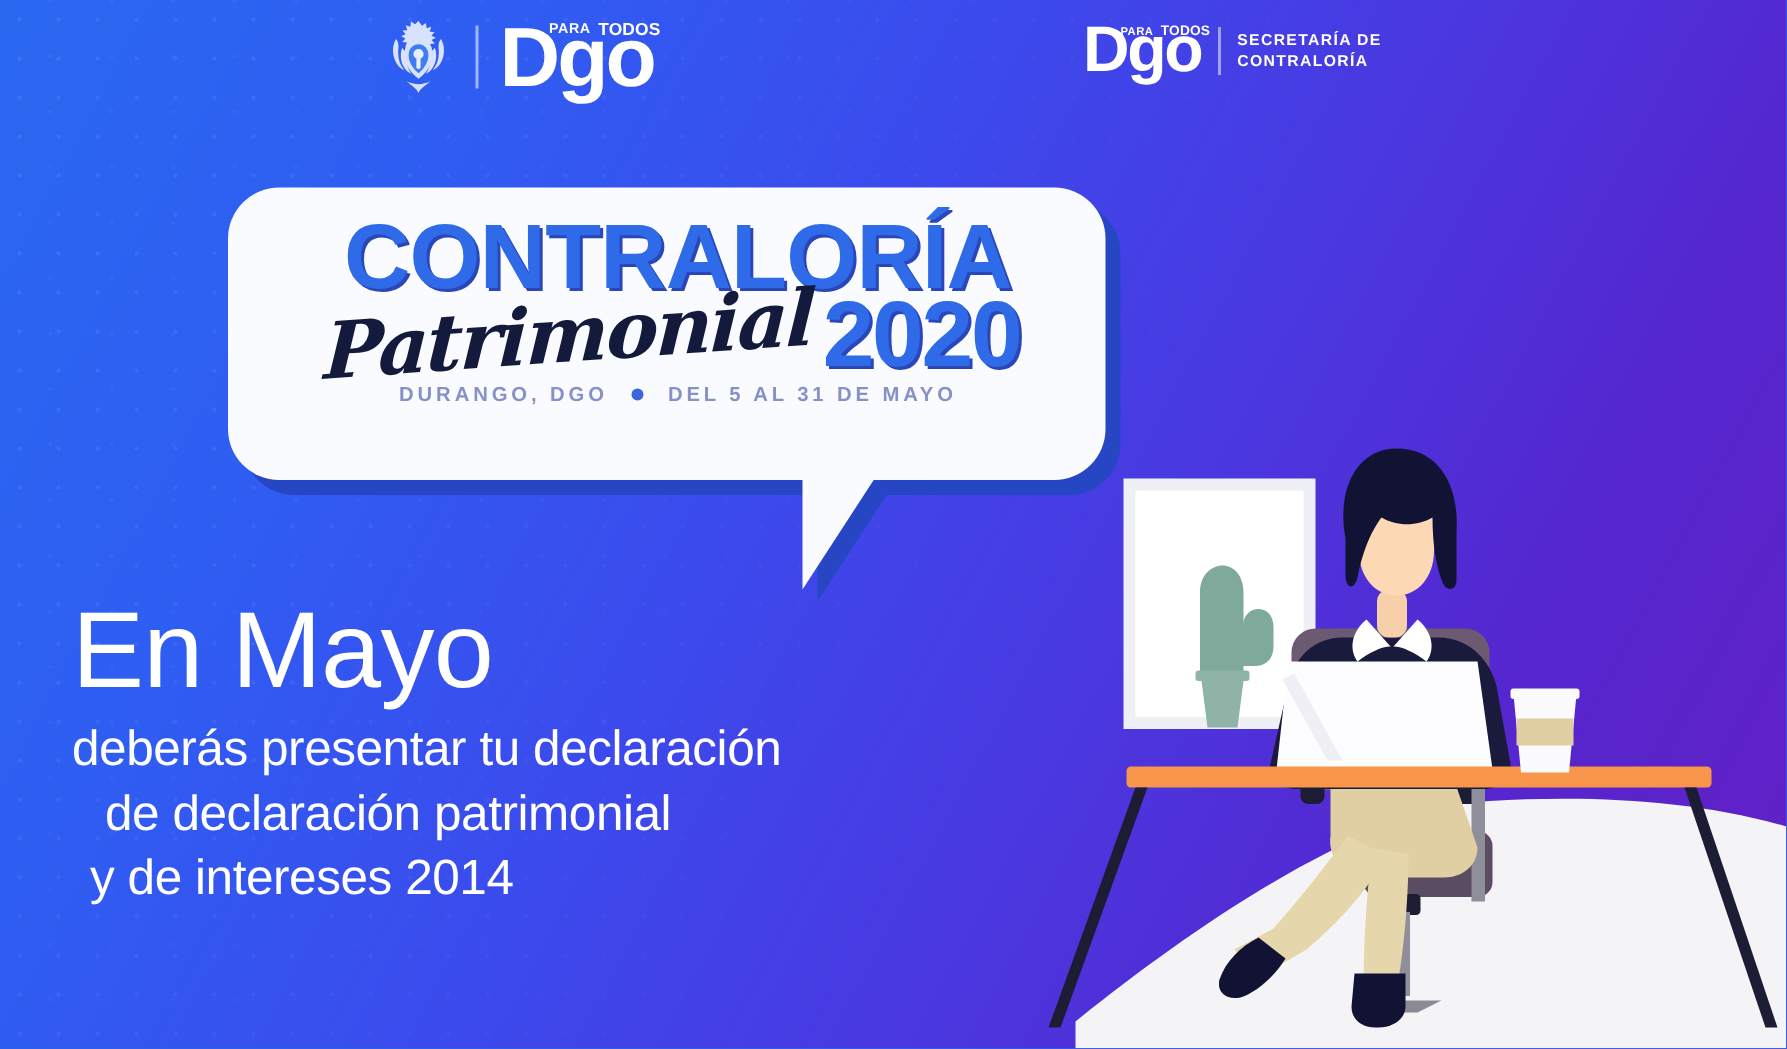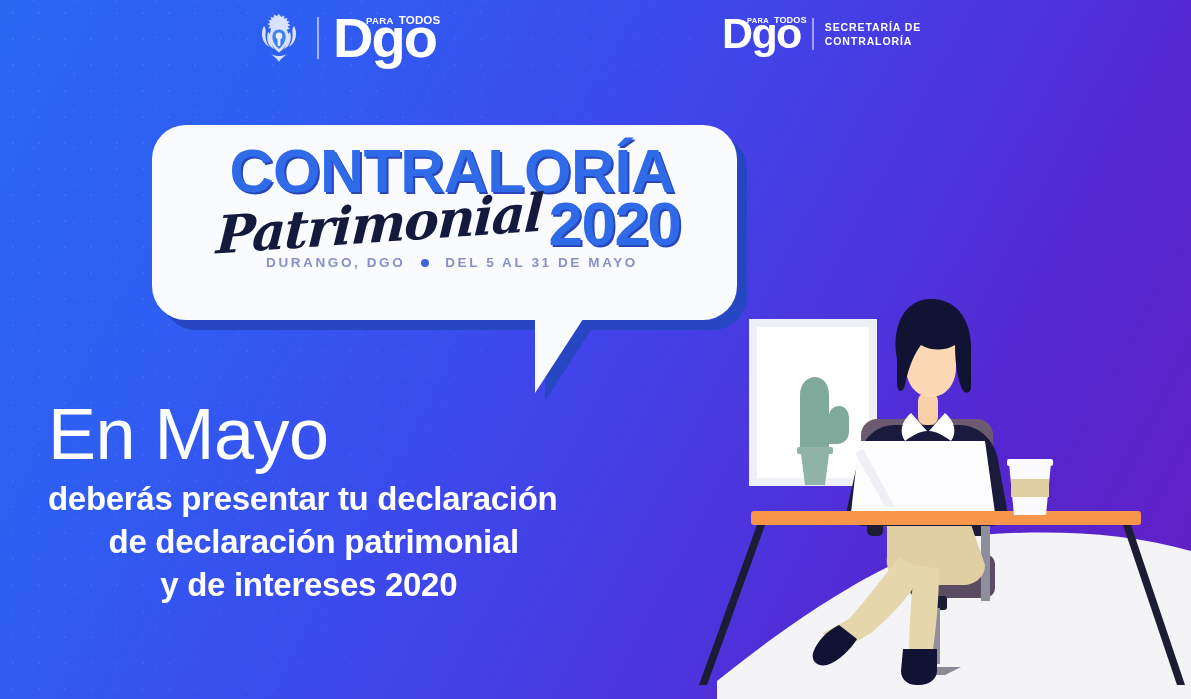--- a/index.html
+++ b/index.html
@@ -165,27 +165,26 @@
   #headline {
     font-family:"Liberation Sans", sans-serif;
     font-weight:normal;
     font-size:72px;
     line-height:1;
     color:#ffffff;
     letter-spacing:-.5px;
   }
   #subcopy {
     font-family:"Liberation Sans", sans-serif;
-    font-weight:bold;
+    font-weight:normal;
     font-size:33px;
     line-height:1.3;
     color:#ffffff;
     margin-top:8px;
     letter-spacing:-.3px;
-    text-align:center;
   }
   #subcopy .l2 { padding-left:22px; }
   #subcopy .l3 { padding-left:12px; }
 
   
   #illustration { position:absolute; right:0; bottom:0; width:492px; height:410px; z-index:4; }
   #illustration svg { display:block; width:492px; height:410px; }
 </style>
 </head>
 <body>
@@ -260,21 +259,21 @@
         <span>DEL 5 AL 31 DE MAYO</span>
       </div>
     </div>
   </div>
 
   <div id="copy">
     <div id="headline">En Mayo</div>
     <div id="subcopy">
       <div class="l1">deberás presentar tu declaración</div>
       <div class="l2">de declaración patrimonial</div>
-      <div class="l3">y de intereses 2020</div>
+      <div class="l3">y de intereses 2014</div>
     </div>
   </div>
 
   <div id="illustration">
     <svg viewBox="0 0 492 410" aria-hidden="true">
 
       <g>
         <path d="M294 245 C210 250 95 330 18 392 L18 410 L492 410 L492 262 C430 244 360 241 294 245 Z" fill="#f4f3f6"></path>
       </g>
 

